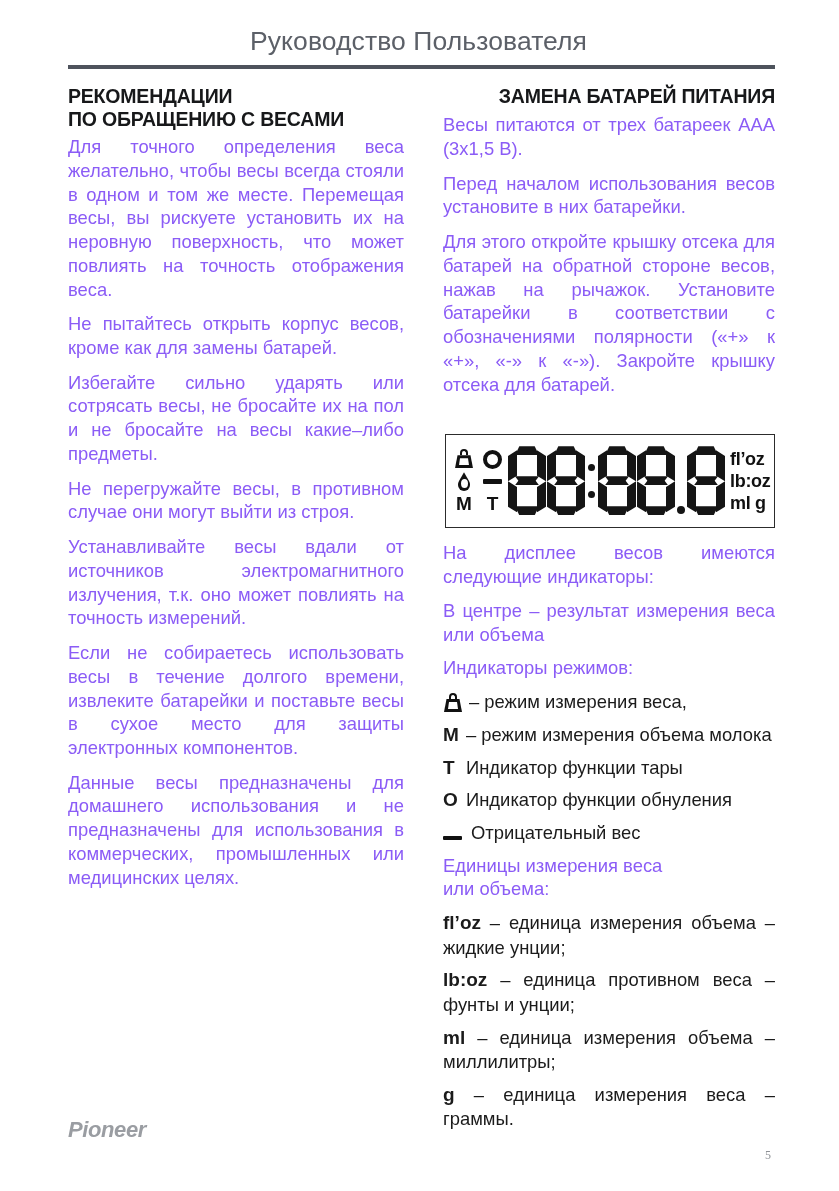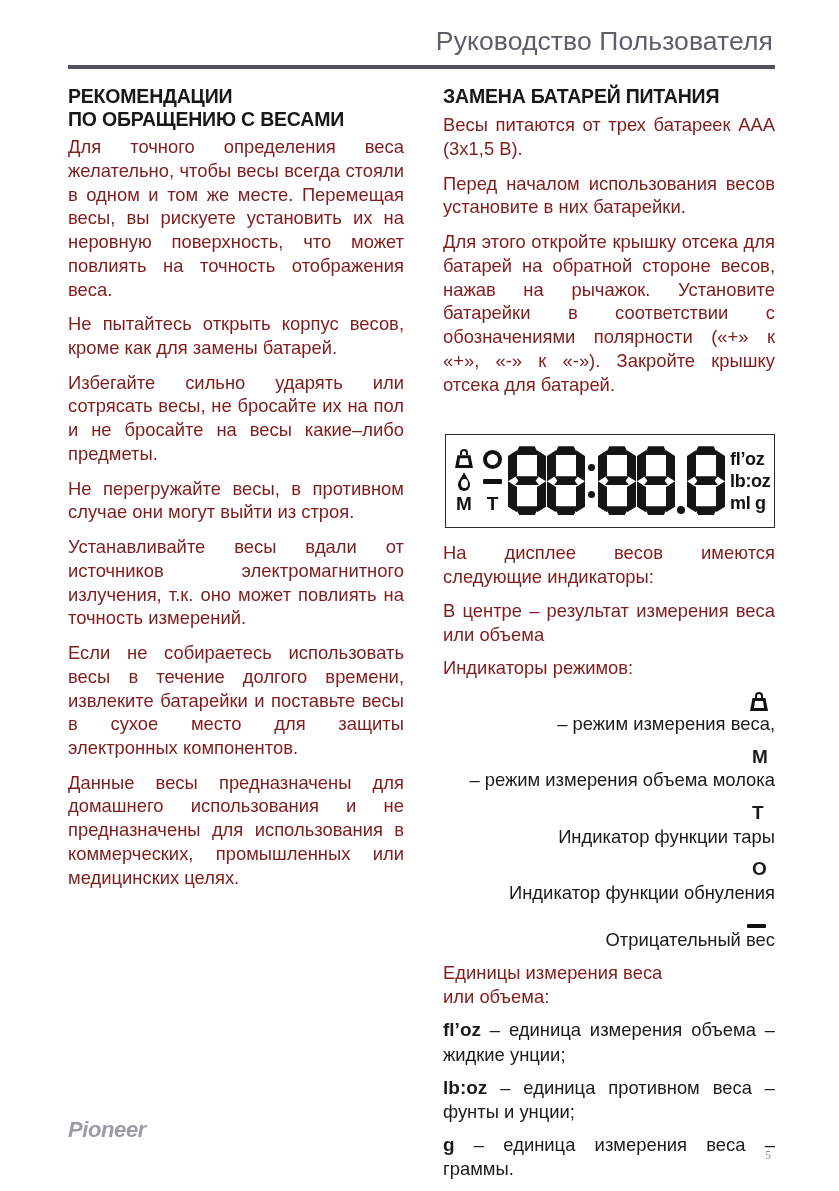--- a/index.html
+++ b/index.html
@@ -30,20 +30,21 @@
     padding-top: 26px;
     text-align: right;
   }
   .header-title {
     font-size: 26.5px;
     font-weight: 400;
     color: #5c6068;
     letter-spacing: 0.1px;
     line-height: 1.15;
     padding-right: 2px;
+    text-align: center;
   }
   .header-rule {
     margin-top: 9px;
     margin-left: 4px;
     height: 4px;
     background: #4e535c;
   }
 
   
   .columns {
@@ -64,27 +65,27 @@
   }
 
   h2.section-title {
     font-size: 19.5px;
     font-weight: bold;
     line-height: 1.17;
     margin: 0 0 4px 0;
     letter-spacing: -0.2px;
     color: #17181a;
   }
-  .col-right h2.section-title { margin-bottom: 5px; }
+  .col-right h2.section-title { margin-bottom: 5px; text-align: right; }
 
   p.para {
     font-size: 18.4px;
     line-height: 1.29;
     margin: 0 0 11px 0;
-    color: #7f1d1d;
+    color: #8b5cf6;
     text-align: justify;
     hyphens: none;
   }
   p.para.last { margin-bottom: 0; }
   p.para.tight { margin-bottom: 10px; }
 
   .spacer-lg { height: 23px; }
 
   
   .lcd {
@@ -247,25 +248,24 @@
     font-weight: bold;
     line-height: 1.12;
     letter-spacing: -0.3px;
     color: #111;
     white-space: nowrap;
   }
 
   
   .ind-row {
     display: flex;
-    align-items: flex-end;
+    align-items: center;
     margin-bottom: 9px;
     font-size: 18.4px;
     line-height: 1.29;
-    flex-direction: column;
   }
   .ind-row .mark {
     flex: 0 0 auto;
     margin-right: 6px;
     font-weight: bold;
     font-size: 19px;
     line-height: 1.24;
     display: inline-flex;
     align-items: center;
     min-width: 17px;
@@ -469,24 +469,24 @@
         <span>или объема:</span>
       </p>
 
       <p class="unit-def">
         <b>fl’oz</b><span> – единица измерения объема – жидкие унции;</span>
       </p>
       <p class="unit-def">
         <b>lb:oz</b><span> – единица противном веса – фунты и унции;</span>
       </p>
       <p class="unit-def">
-        <b>g</b><span> – единица измерения веса – граммы.</span>
+        <b>ml</b><span> – единица измерения объема – миллилитры;</span>
       </p>
       <p class="unit-def">
-        <b>ml</b><span> – единица измерения объема – миллилитры;</span>
+        <b>g</b><span> – единица измерения веса – граммы.</span>
       </p>
 
     </div>
   </div>
 
   <div class="footer">
     <div class="brand">Pioneer</div>
     <div class="page-num">5</div>
   </div>
 

